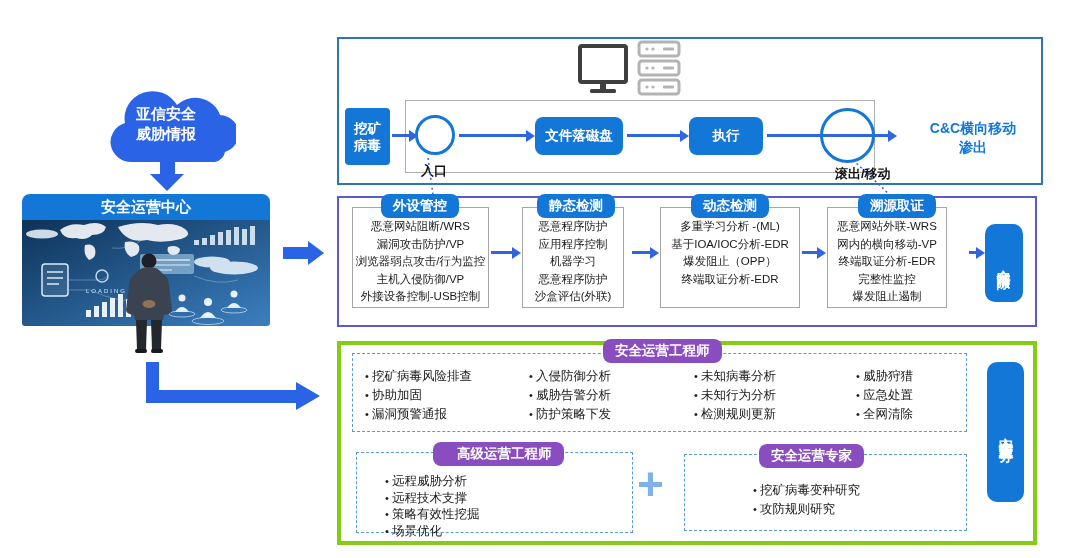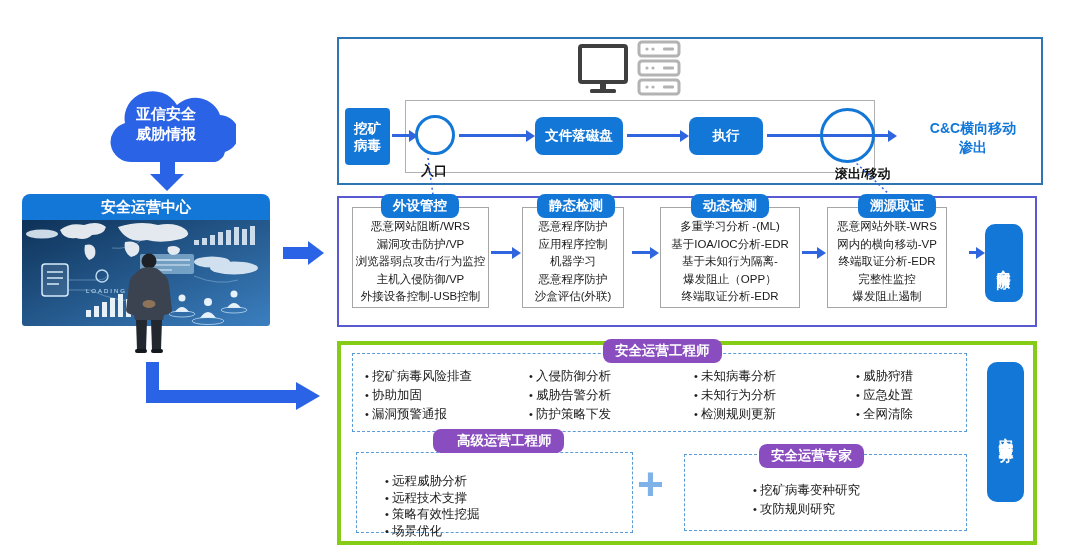--- a/index.html
+++ b/index.html
@@ -101,21 +101,21 @@
   #dash-eng    { left:11px;  top:8px;   width:615px; height:79px; }
   #dash-senior { left:15px;  top:107px; width:277px; height:81px;padding-left:44px; }
   #dash-expert { left:343px; top:109px; width:283px; height:77px; }
   .bullets { position:absolute; font-size:12.5px; line-height:19px; color:#1a1a1a; white-space:nowrap; }
   .bullets div::before { content:'•  '; font-size:11px; }
   #eng-g1 { left:12px;  top:13px; } #eng-g2 { left:176px; top:13px; }
   #eng-g3 { left:341px; top:13px; } #eng-g4 { left:503px; top:13px; }
   #senior-list { left:28px; top:20px; line-height:16.5px; }
   #expert-list { left:68px; top:26px; }
   #eng-pill    { left:262px; top:-6px; }
-  #senior-pill { left:92px;  top:84px;padding-left:24px; }
+  #senior-pill { left:92px;  top:97px;padding-left:24px; }
   #expert-pill { left:418px; top:99px; }
   #plus-sign { position:absolute; left:296px; top:112px; font-size:46px; font-weight:bold; color:#7fb2e8; }
   #service-side { left:646px; top:17px; width:37px; height:140px; font-size:14.5px; letter-spacing:2px; }
 
   #dotted-overlay { position:absolute; left:0; top:0; z-index:5; pointer-events:none; }
 </style>
 </head>
 <body>
 
 <div class="abs" id="cloud-wrap">
@@ -300,21 +300,20 @@
       <div>应用程序控制</div>
       <div>机器学习</div>
       <div>恶意程序防护</div>
       <div>沙盒评估(外联)</div>
     </div>
   </div>
   <div class="dcol" id="dcol3">
     <div class="items">
       <div>多重学习分析 -(ML)</div>
       <div>基于IOA/IOC分析-EDR</div>
-      <div>基于未知行为隔离-</div>
       <div>爆发阻止（OPP）</div>
       <div>终端取证分析-EDR</div>
     </div>
   </div>
   <div class="dcol" id="dcol4">
     <div class="items">
       <div>恶意网站外联-WRS</div>
       <div>网内的横向移动-VP</div>
       <div>终端取证分析-EDR</div>
       <div>完整性监控</div>

